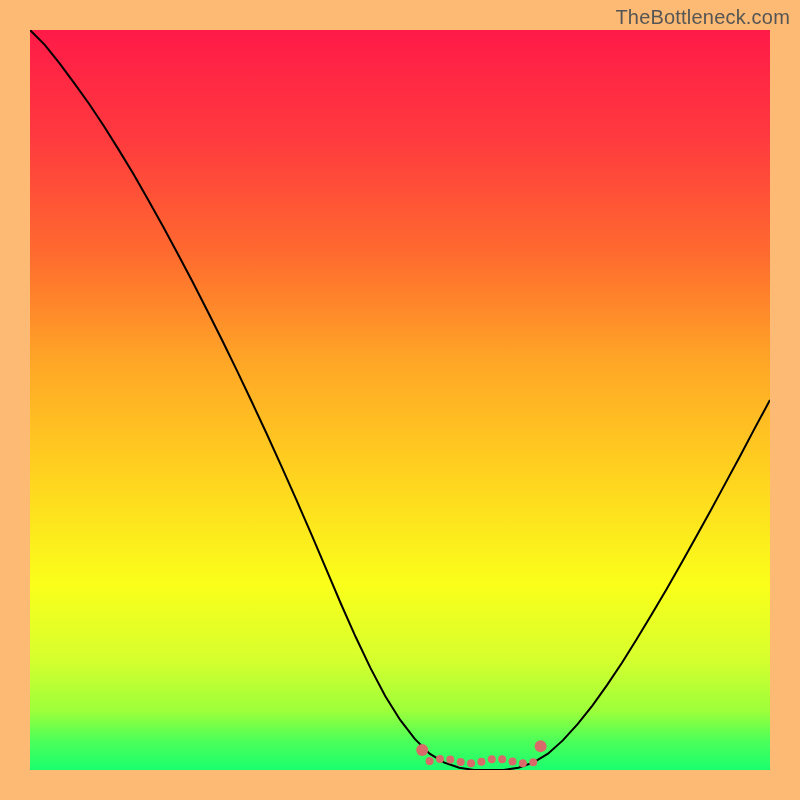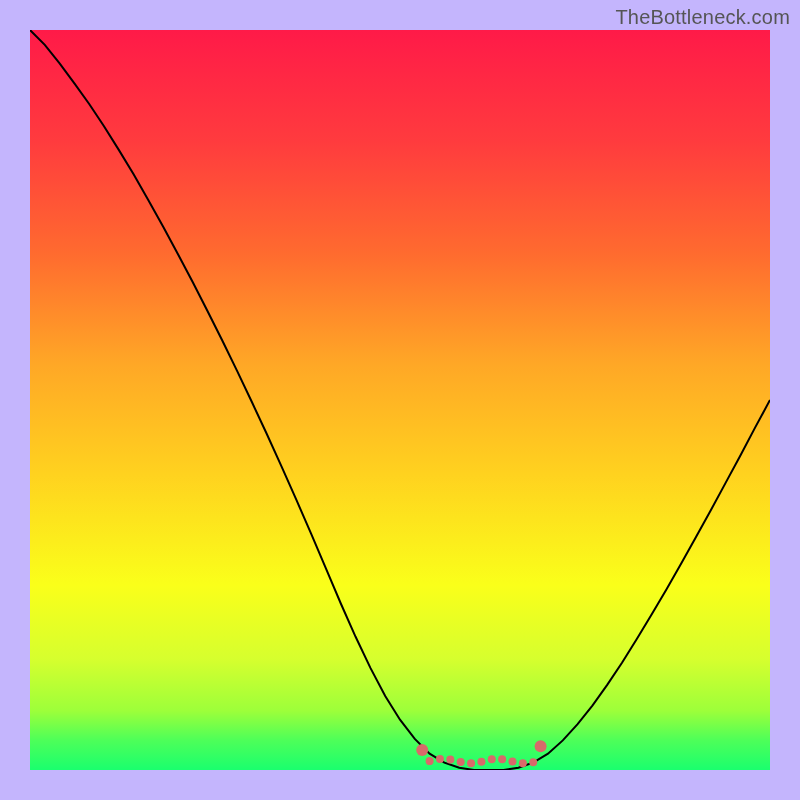--- a/index.html
+++ b/index.html
@@ -8,21 +8,21 @@
     width: 800px;
     height: 800px;
     background: #000;
     font-family: Arial, Helvetica, sans-serif;
     overflow: hidden;
   }
   .frame {
     position: relative;
     width: 800px;
     height: 800px;
-    background: #c4b5fd;
+    background: #fdba74;
   }
   .watermark {
     position: absolute;
     top: 6px;
     right: 10px;
     color: #555;
     font-size: 20px;
     font-weight: 500;
     letter-spacing: 0.2px;
     user-select: none;

